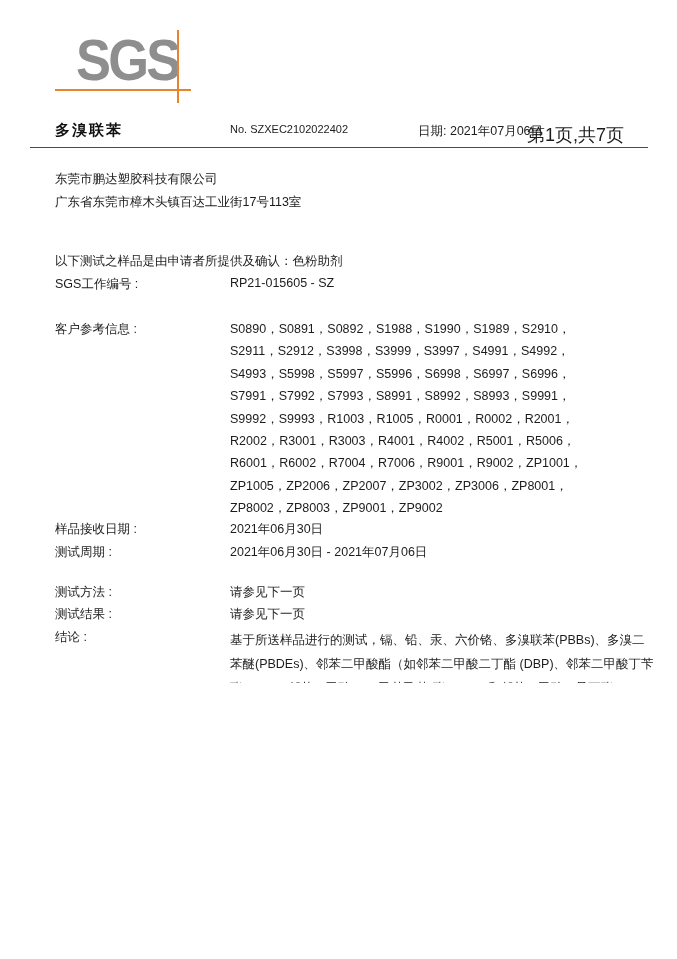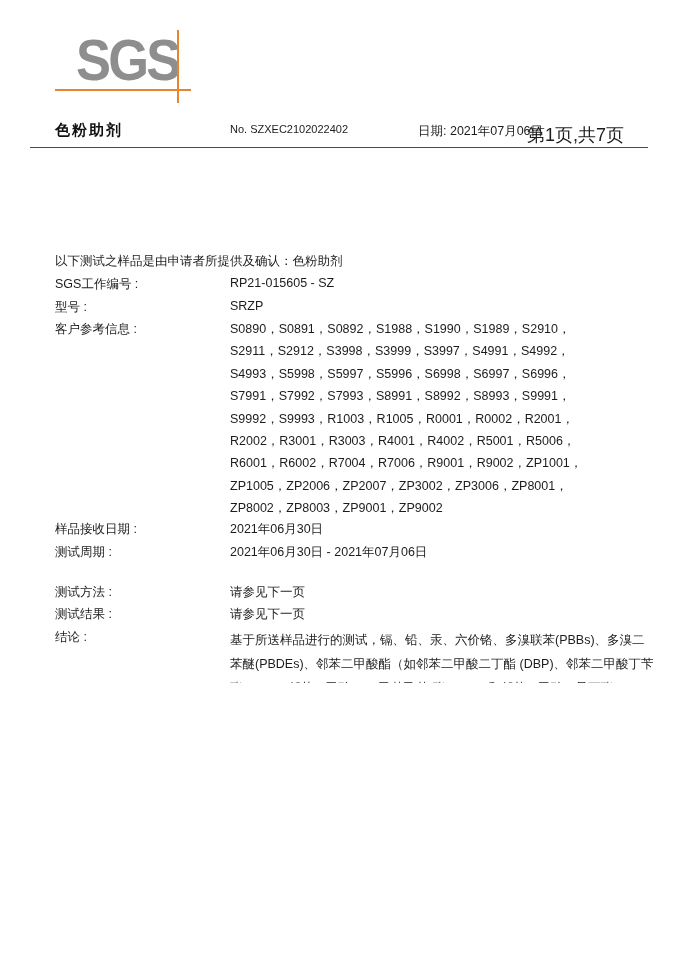--- a/index.html
+++ b/index.html
@@ -63,37 +63,37 @@
 </head>
 <body>
 
 <div class="page">
 
   <span class="logo-text">SGS</span>
   <div class="logo-hline"></div>
   <div class="logo-vline"></div>
 
   <div class="title-row">
-    <span class="doc-title">色粉助剂</span>
+    <span class="doc-title">多溴联苯</span>
     <span class="t-no">No. SZXEC2102022402</span>
     <span class="t-date">日期: 2021年07月06日</span>
     <span class="t-pages">第1页,共7页</span>
   </div>
   <div class="divider"></div>
 
+  <div class="applicant">
+    <div>东莞市鹏达塑胶科技有限公司</div>
+    <div>广东省东莞市樟木头镇百达工业街17号113室</div>
+  </div>
 
   <div class="intro">以下测试之样品是由申请者所提供及确认：色粉助剂</div>
 
   <div class="row" style="top:276px">
     <span class="lbl">SGS工作编号 :</span>
     <span class="val">RP21-015605 - SZ</span>
-  </div>
-  <div class="row" style="top:299px">
-    <span class="lbl">型号 :</span>
-    <span class="val">SRZP</span>
   </div>
   <div class="row refs" style="top:322px">
     <span class="lbl">客户参考信息 :</span>
     <span class="val pre">S0890，S0891，S0892，S1988，S1990，S1989，S2910，
 S2911，S2912，S3998，S3999，S3997，S4991，S4992，
 S4993，S5998，S5997，S5996，S6998，S6997，S6996，
 S7991，S7992，S7993，S8991，S8992，S8993，S9991，
 S9992，S9993，R1003，R1005，R0001，R0002，R2001，
 R2002，R3001，R3003，R4001，R4002，R5001，R5006，
 R6001，R6002，R7004，R7006，R9001，R9002，ZP1001，

